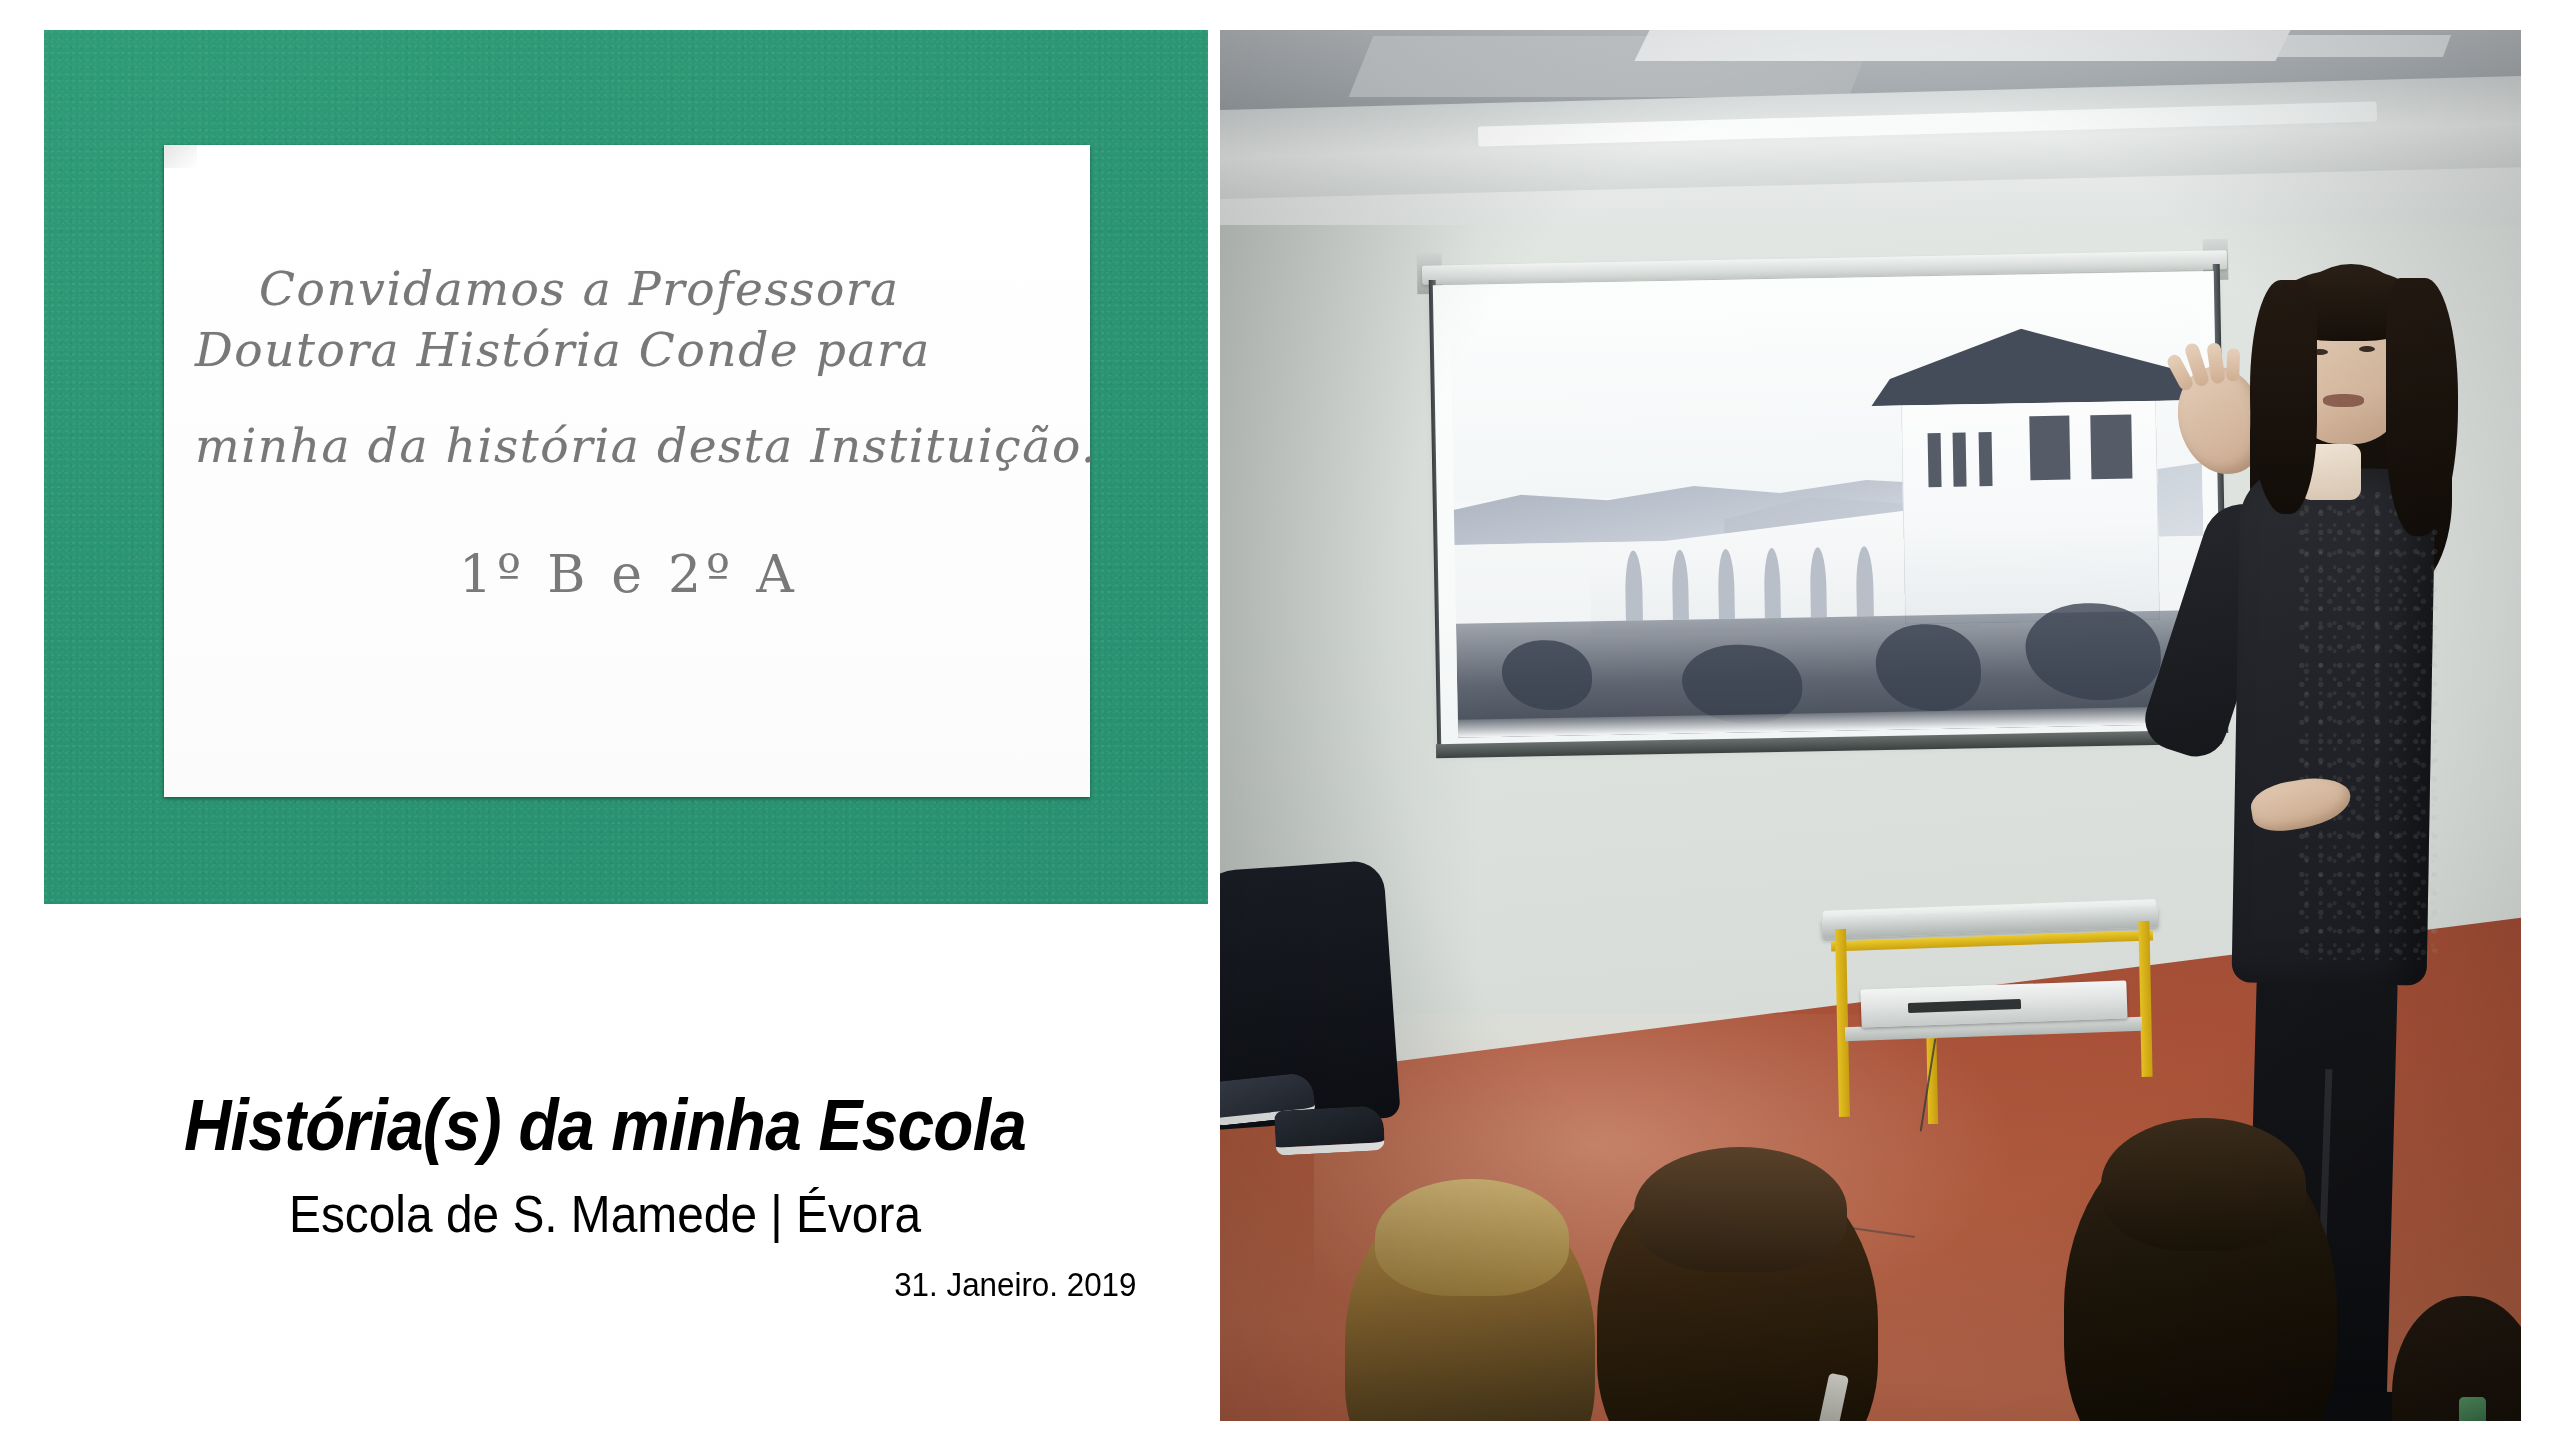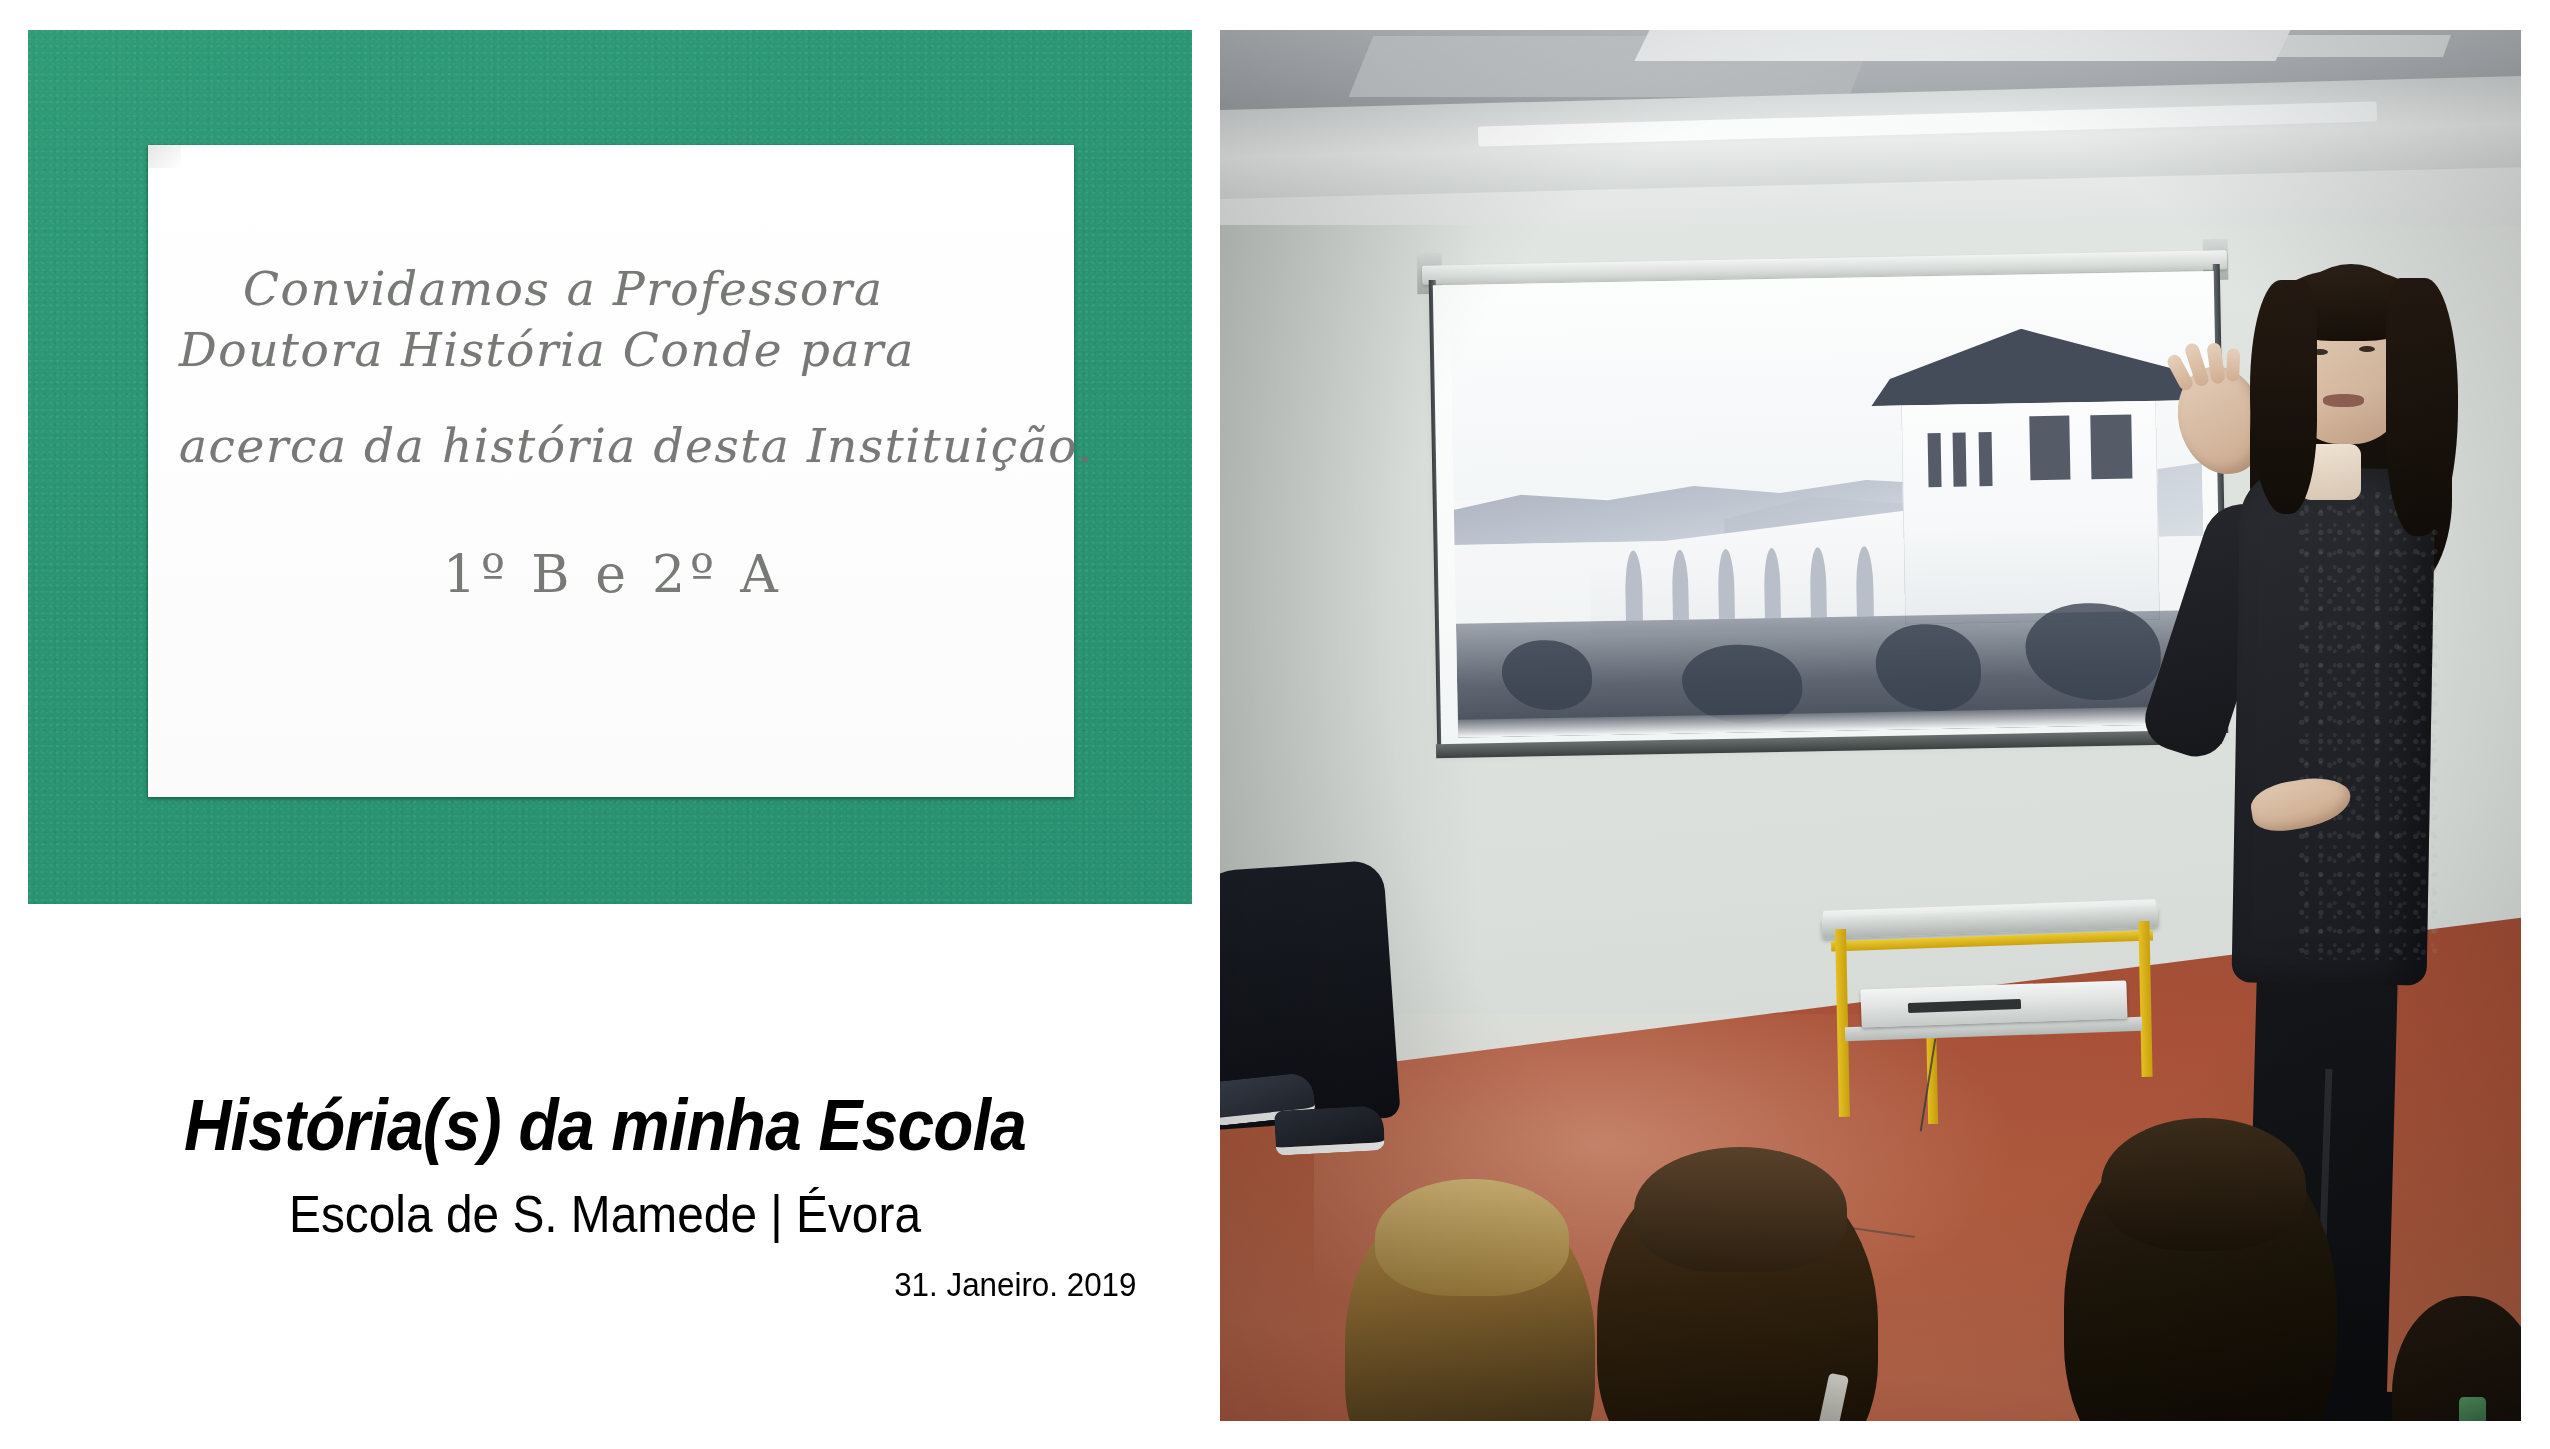--- a/index.html
+++ b/index.html
@@ -6,21 +6,21 @@
   html, body {
     width: 2550px; height: 1449px;
     background: #ffffff;
     font-family: "Liberation Sans", sans-serif;
     overflow: hidden;
   }
   #page { position: relative; width: 2550px; height: 1449px; background:#fff; }
 
   
   .green-mount {
-    position: absolute; left: 28px; top: 30px;
+    position: absolute; left: 44px; top: 30px;
     width: 1164px; height: 874px;
     background:
       radial-gradient(circle at 22% 30%, rgba(255,255,255,.055) 0 1.2px, transparent 1.6px),
       radial-gradient(circle at 66% 74%, rgba(0,0,0,.05) 0 1.2px, transparent 1.6px),
       radial-gradient(circle at 44% 12%, rgba(255,255,255,.045) 0 0.8px, transparent 1.6px),
       linear-gradient(160deg, #2f9b77 0%, #2a9472 48%, #289070 100%);
     background-size: 7px 7px, 10.2px 10.2px, 5.5px 5.5px, 100% 100%;
   }
   .card {
     position: absolute; left: 120px; top: 115px;
@@ -292,21 +292,21 @@
 </head>
 <body>
 
 <div id="page">
 
   <div class="green-mount">
     <div class="card">
       <div class="hand-wrap">
         <div class="hand-line l1">Convidamos a   Professora</div>
         <div class="hand-line l2">Doutora História Conde para</div>
-        <div class="hand-line l4">acerca da história desta Instituição.</div>
+        <div class="hand-line l4">minha da história desta Instituição.</div>
         <div class="hand-sign">1º B e 2º A</div>
       </div>
     </div>
   </div>
 
   <div class="caption-block">
     <div class="title">História(s) da minha Escola</div>
     <div class="subtitle">Escola de S. Mamede | Évora</div>
     <div class="datetext">31. Janeiro. 2019</div>
   </div>

